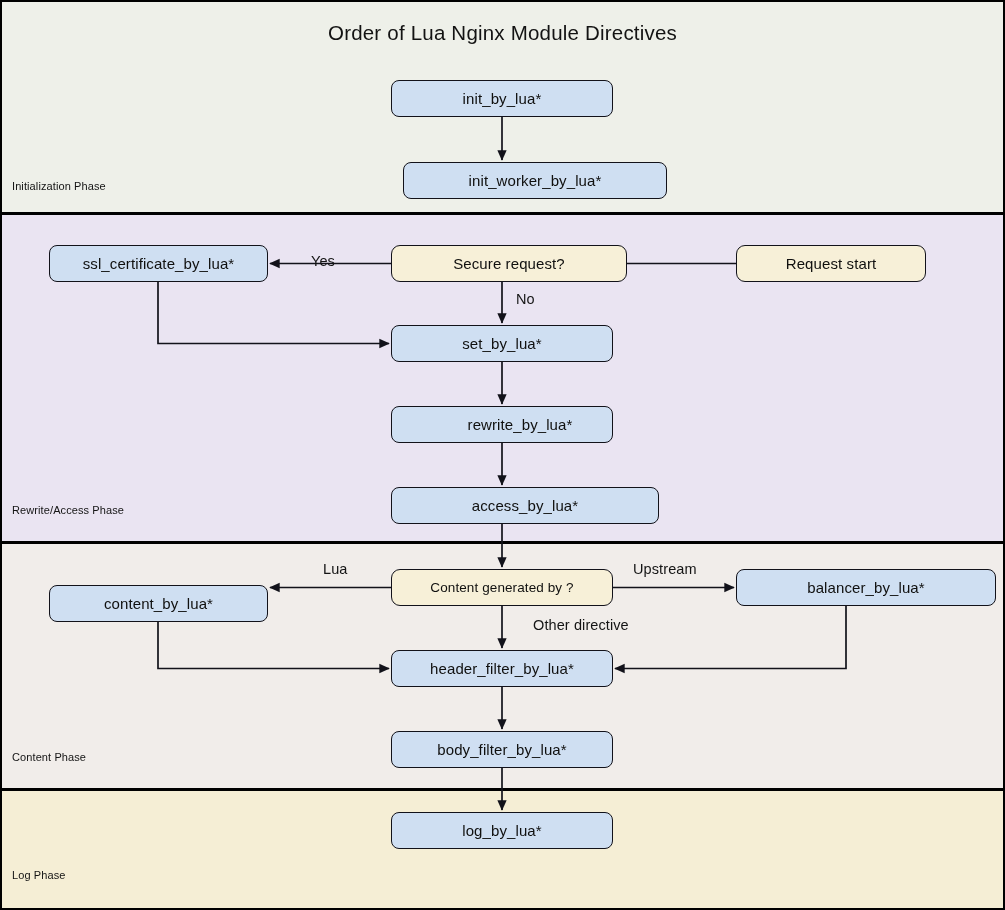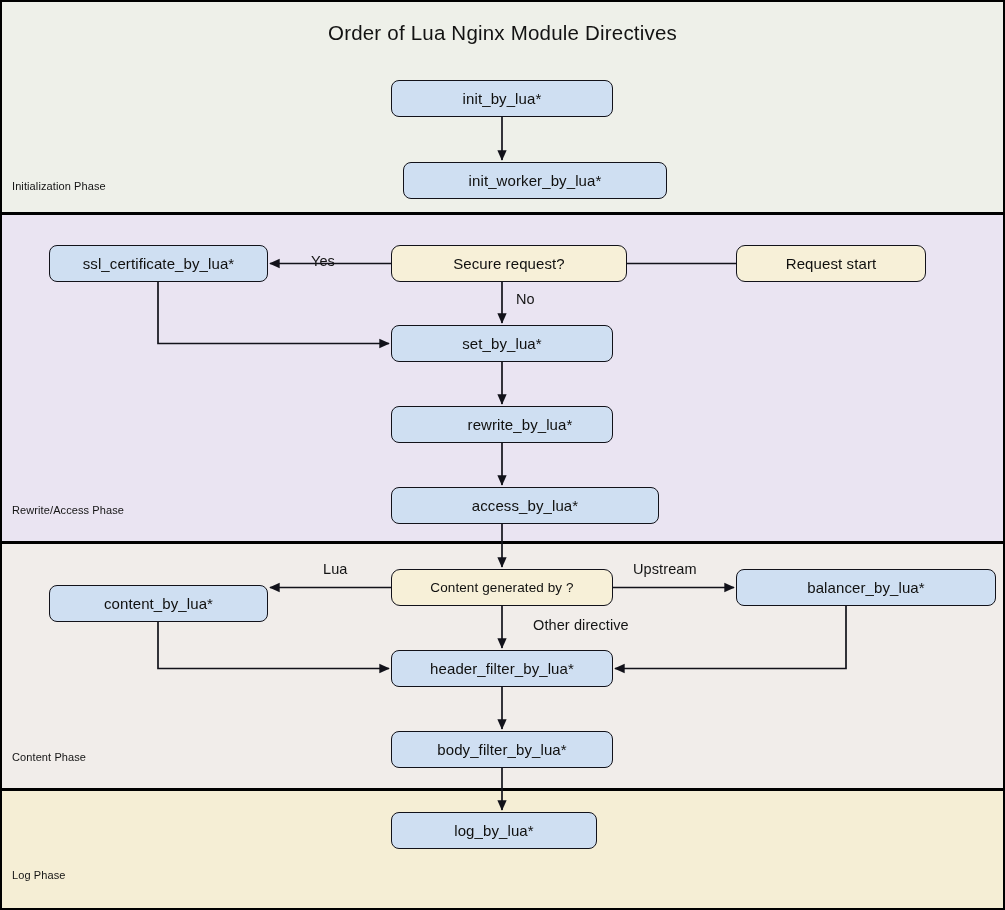--- a/index.html
+++ b/index.html
@@ -174,21 +174,21 @@
       </div>
       <div class="node process" style="left: 736px; top: 569px; width: 260px; height: 37px;">
         <span>balancer_by_lua*</span>
       </div>
       <div class="node process" style="left: 391px; top: 650px; width: 222px; height: 37px;">
         <span>header_filter_by_lua*</span>
       </div>
       <div class="node process" style="left: 391px; top: 731px; width: 222px; height: 37px;">
         <span>body_filter_by_lua*</span>
       </div>
-      <div class="node process" style="left: 391px; top: 812px; width: 206px; height: 37px;">
+      <div class="node process" style="left: 391px; top: 812px; width: 222px; height: 37px;">
         <span>log_by_lua*</span>
       </div>
     </div>
   <div id="edge-labels">
       <div class="edge-label" style="left: 311px; top: 253px;">Yes</div>
       <div class="edge-label" style="left: 516px; top: 291px;">No</div>
       <div class="edge-label" style="left: 323px; top: 561px;">Lua</div>
       <div class="edge-label" style="left: 633px; top: 561px;">Upstream</div>
       <div class="edge-label" style="left: 533px; top: 617px;">Other directive</div>
     </div>

